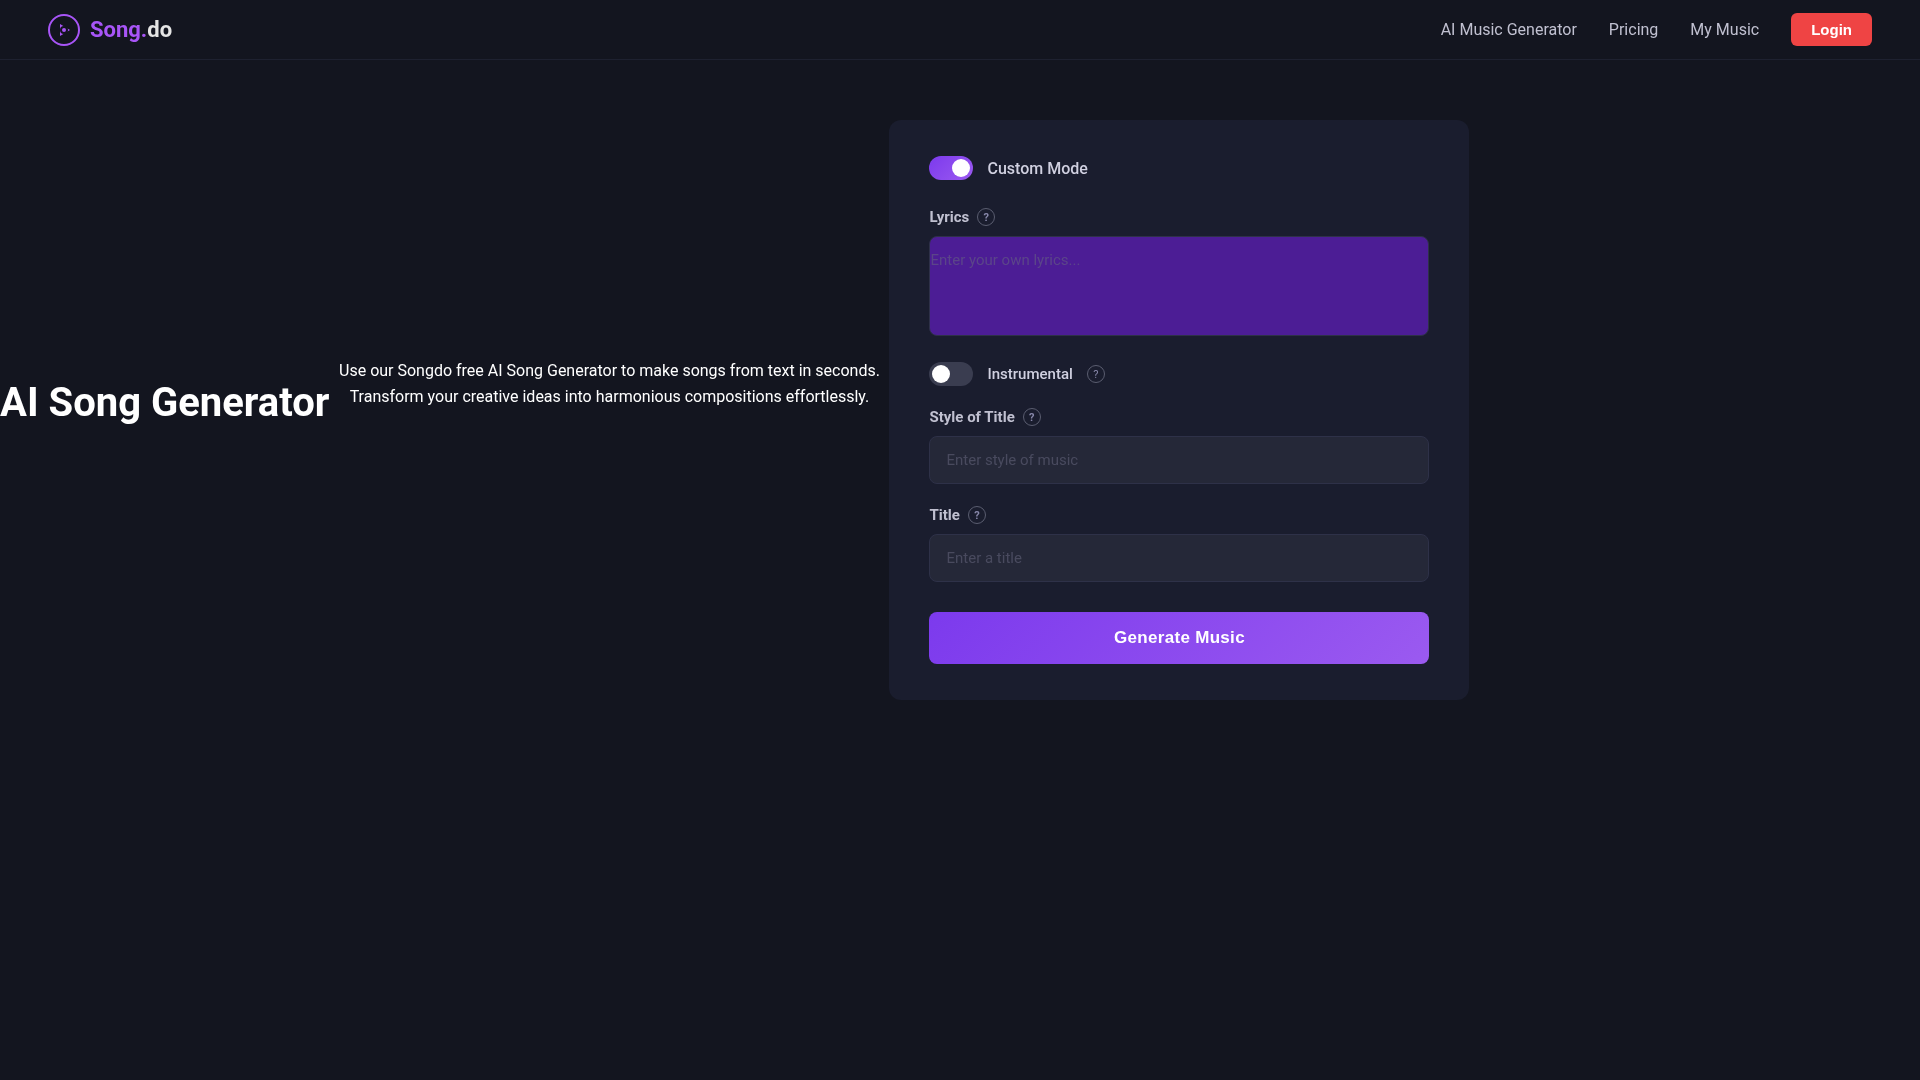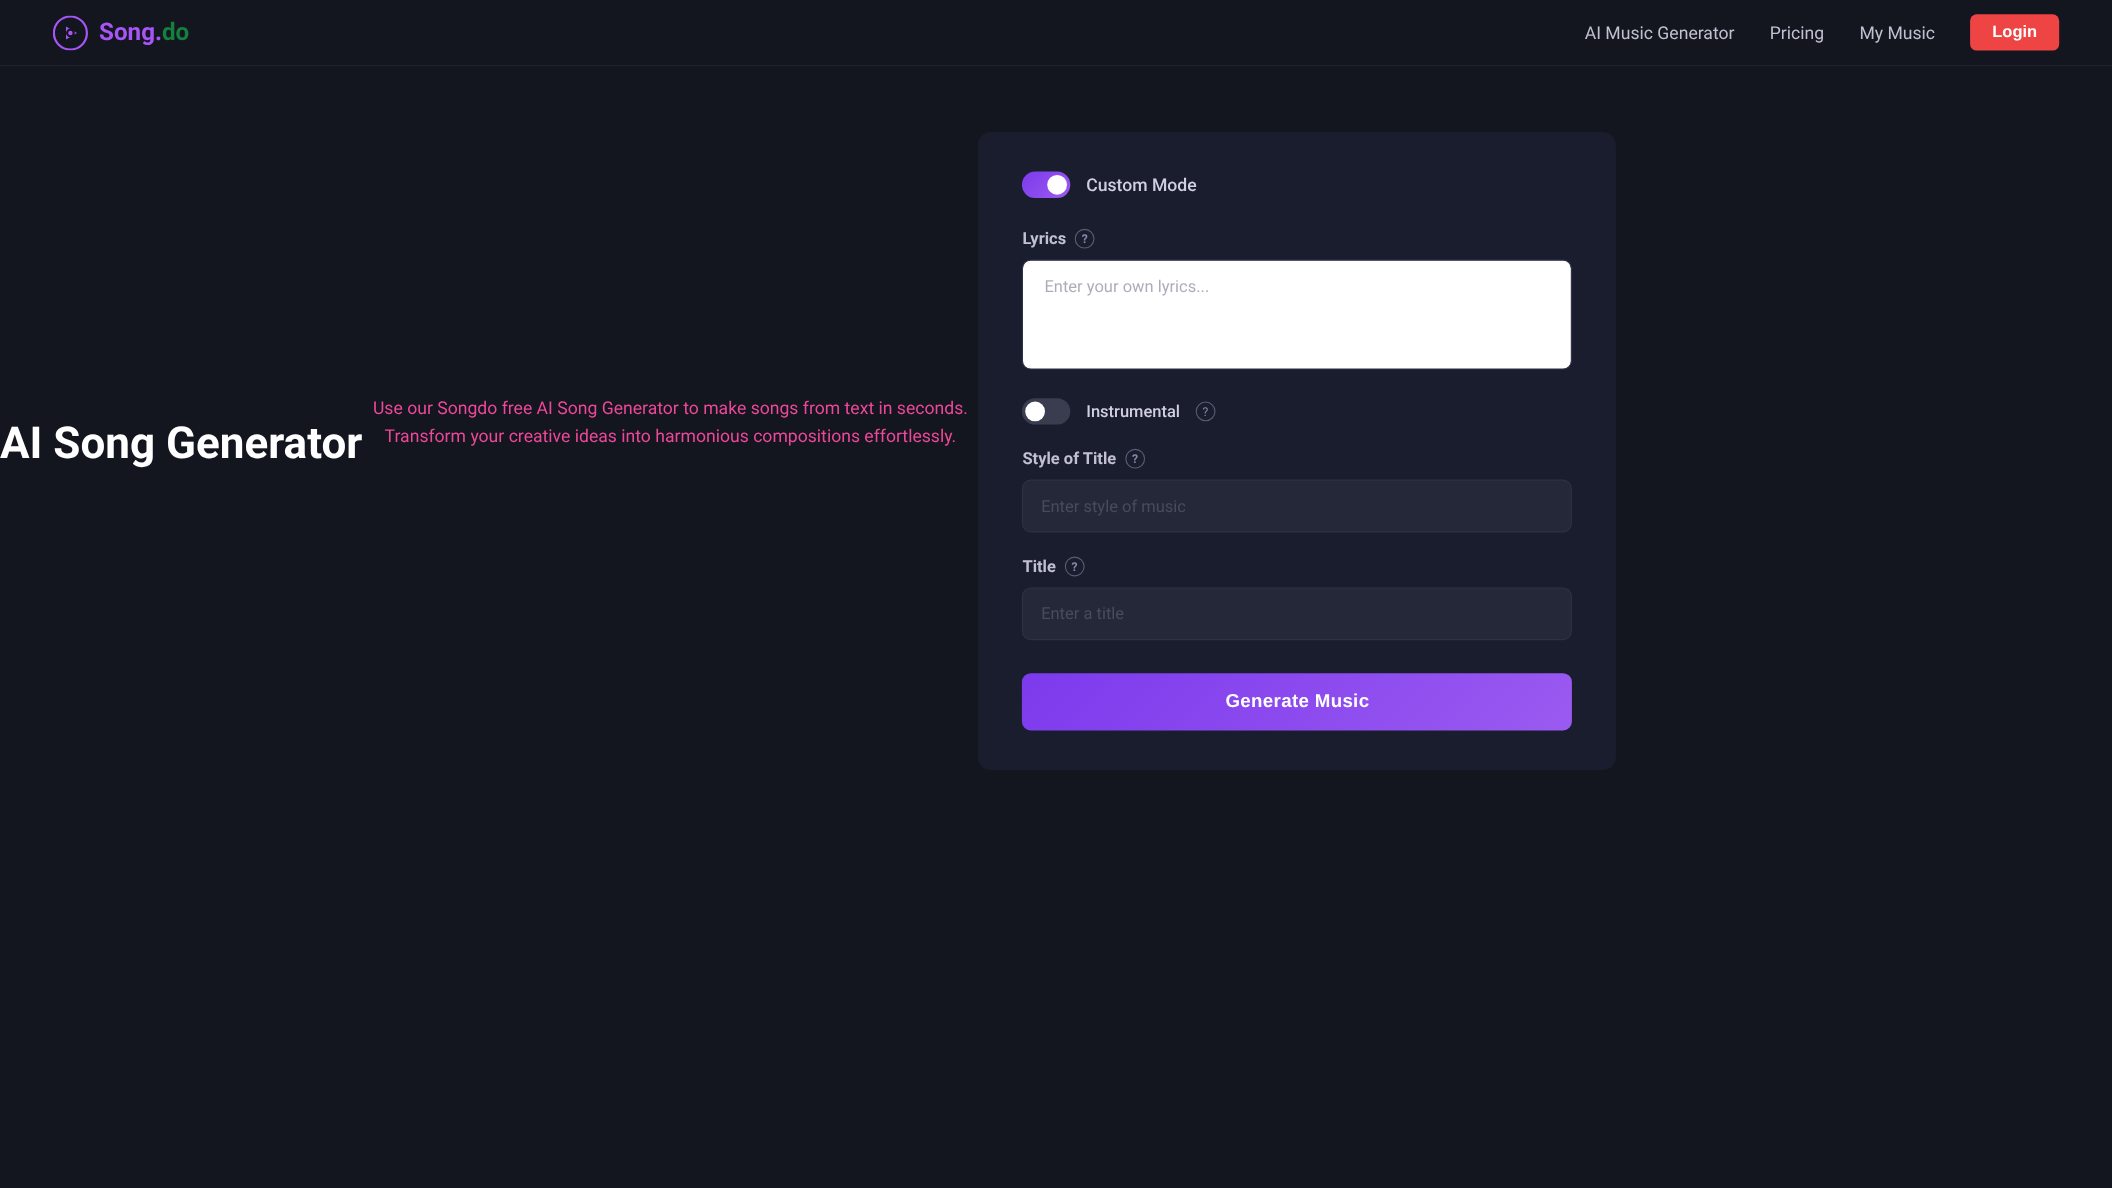--- a/index.html
+++ b/index.html
@@ -84,21 +84,21 @@
     .page-title {
       font-size: 40px;
       font-weight: 700;
       color: #ffffff;
       text-align: center;
       margin-bottom: 16px;
     }
 
     .page-subtitle {
       font-size: 16px;
-      color: #ec4899;
+      color: #ffffff;
       text-align: center;
       max-width: 560px;
       line-height: 1.6;
       margin-bottom: 52px;
     }
 
     
     .form-card {
       background-color: #1a1d2e;
       border-radius: 12px;
@@ -191,24 +191,24 @@
       justify-content: center;
       font-size: 11px;
       color: #8888aa;
       cursor: pointer;
       flex-shrink: 0;
     }
 
     textarea.field-input {
       width: 100%;
       height: 100px;
-      background-color: #ffffff;
+      background-color: #4c1d95;
       border: 1px solid #2e3148;
       border-radius: 8px;
-      padding: 14px 19px;
+      padding: 14px 0;
       color: #888a9a;
       font-size: 15px;
       resize: none;
       outline: none;
       font-family: inherit;
     }
 
     textarea.field-input::placeholder {
       color: #6868808a;
     }
@@ -264,21 +264,21 @@
 
 <nav>
   <div class="nav-logo">
     <svg class="logo-icon" viewBox="0 0 32 32" fill="none" xmlns="http://www.w3.org/2000/svg">
       <circle cx="16" cy="16" r="15" stroke="#a855f7" stroke-width="2" fill="none"></circle>
       <path d="M12 10 L12 22 L22 16 Z" fill="#a855f7"></path>
       <circle cx="16" cy="16" r="4" fill="#13151f"></circle>
       <circle cx="16" cy="16" r="2" fill="#a855f7"></circle>
     </svg>
     <span class="logo-text">
-      <span>Song.</span><span style="color:#15803d">do</span>
+      <span>Song.</span><span style="color:#e5e5e5">do</span>
     </span>
   </div>
 
   <div class="nav-links">
     <a class="nav-link">AI Music Generator</a>
     <a class="nav-link">Pricing</a>
     <a class="nav-link">My Music</a>
     <button class="login-btn">Login</button>
   </div>
 </nav>

